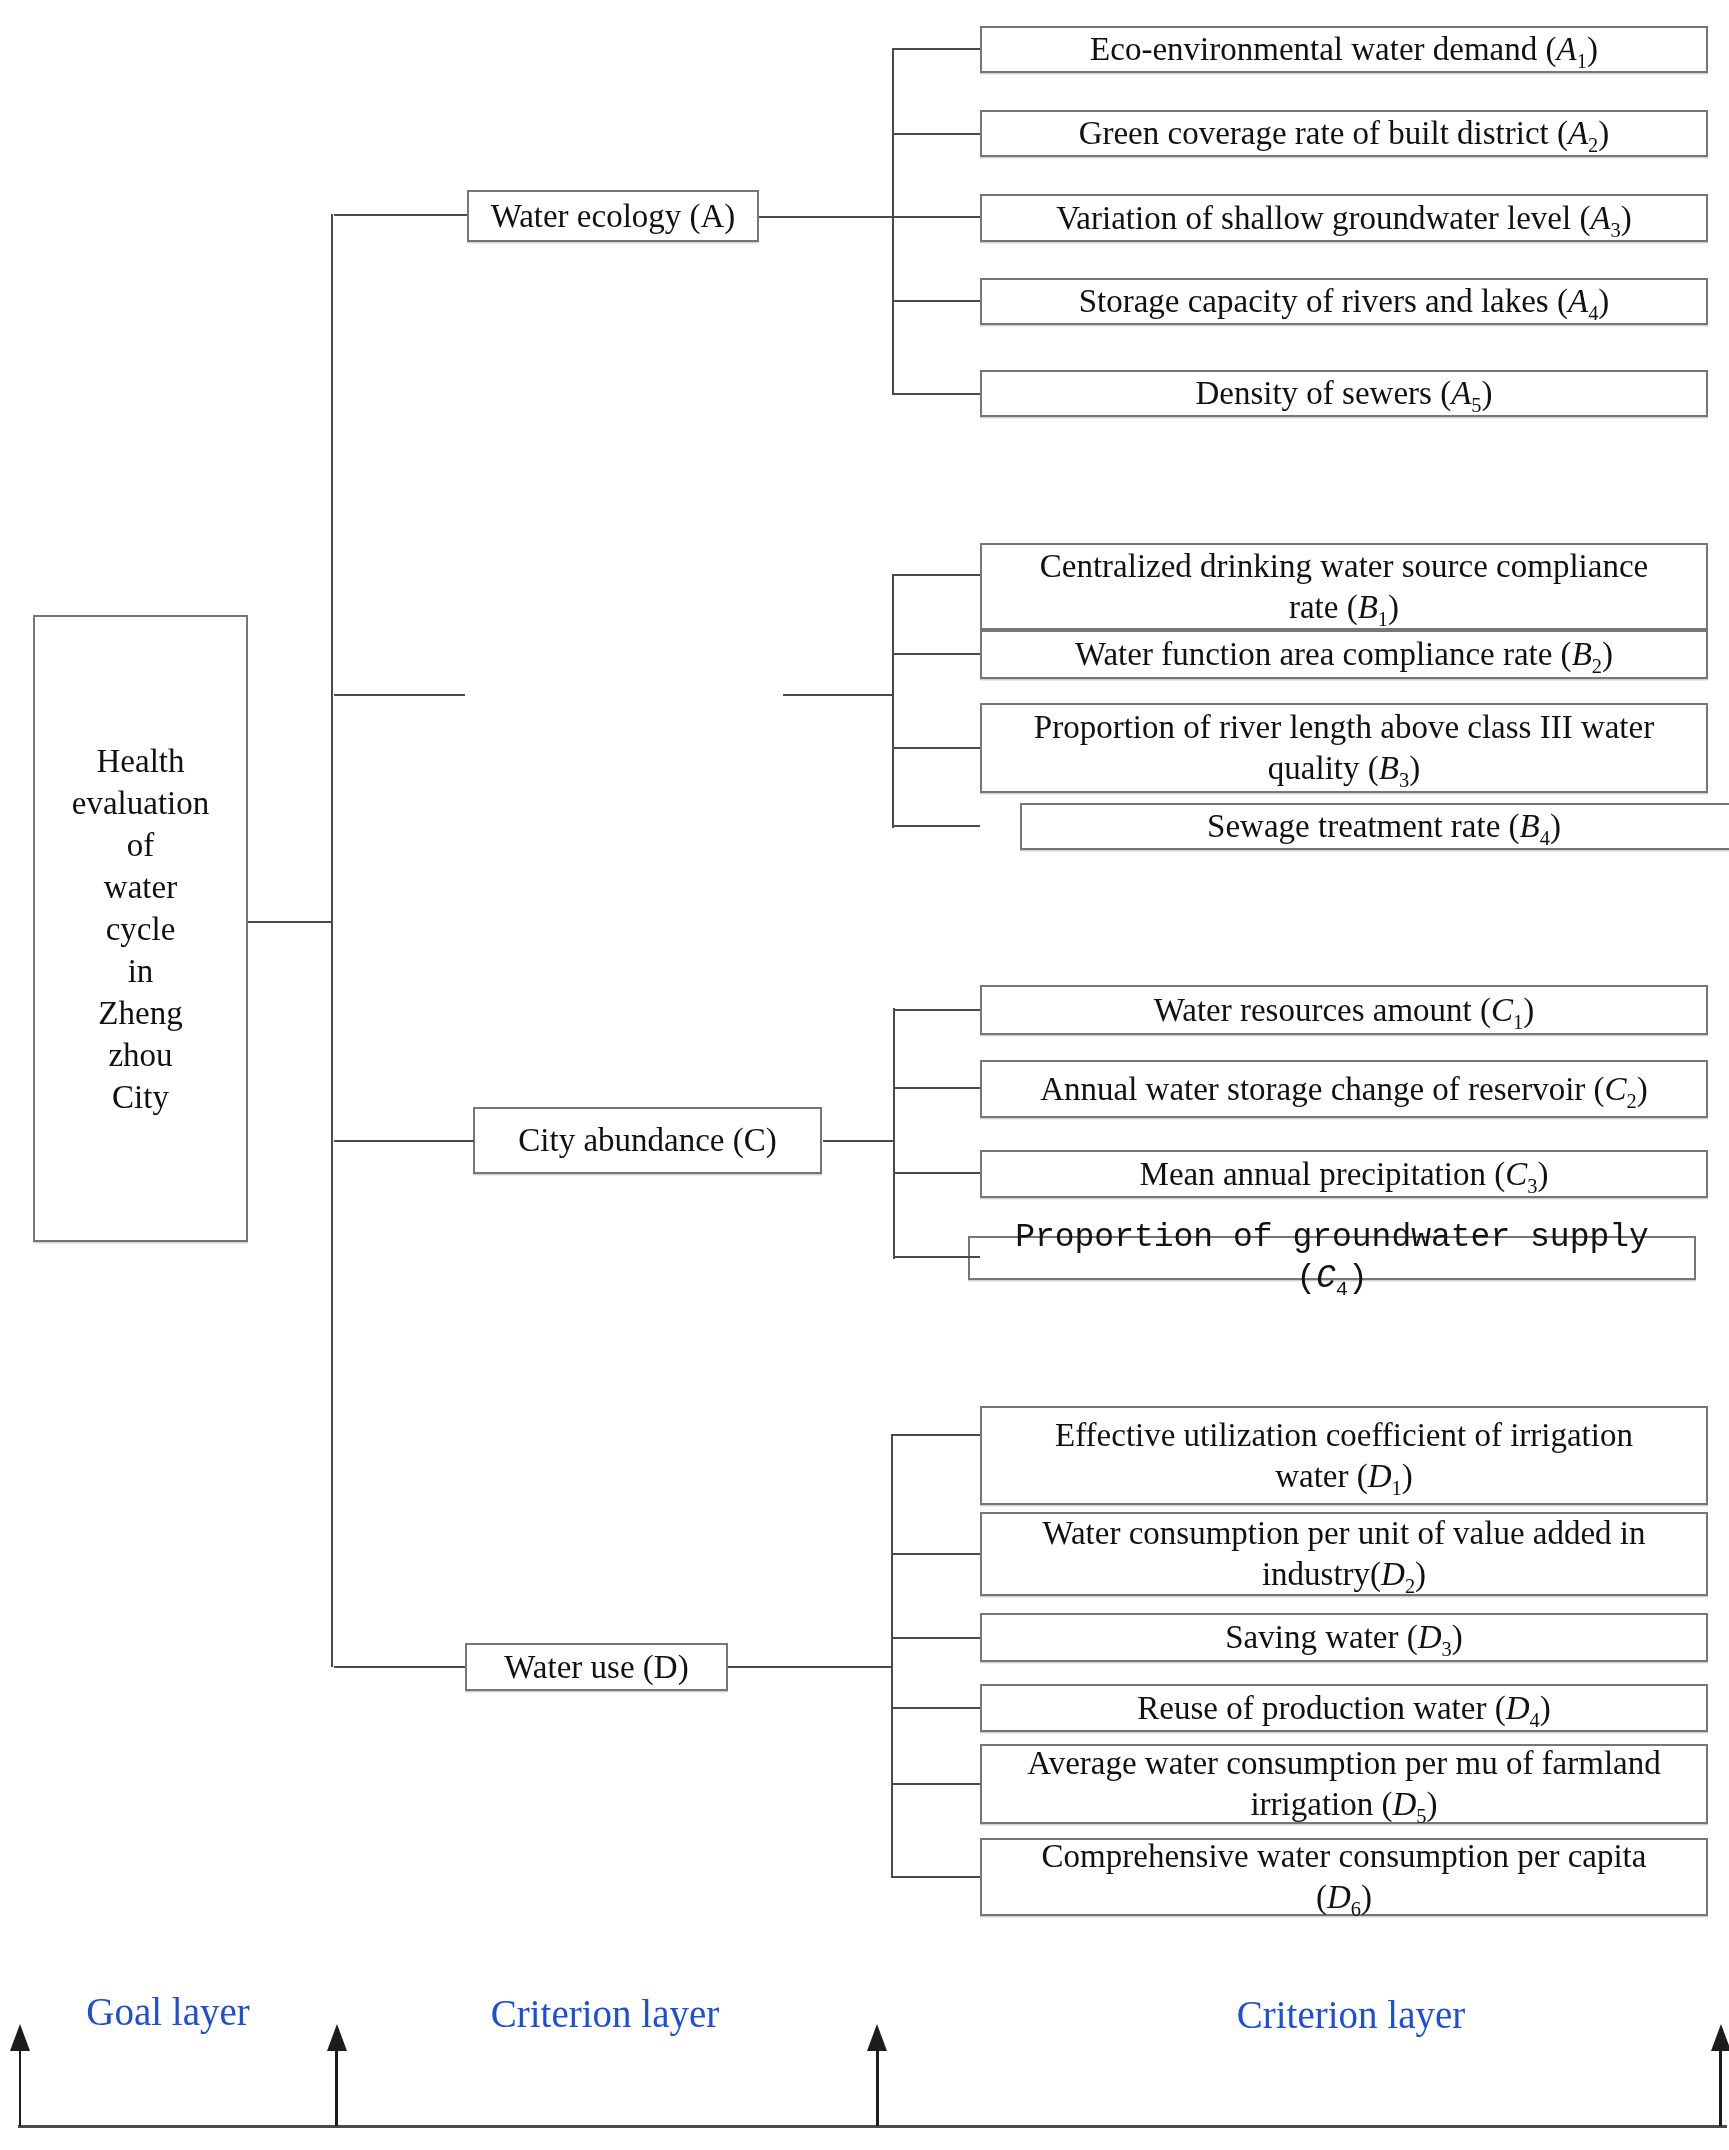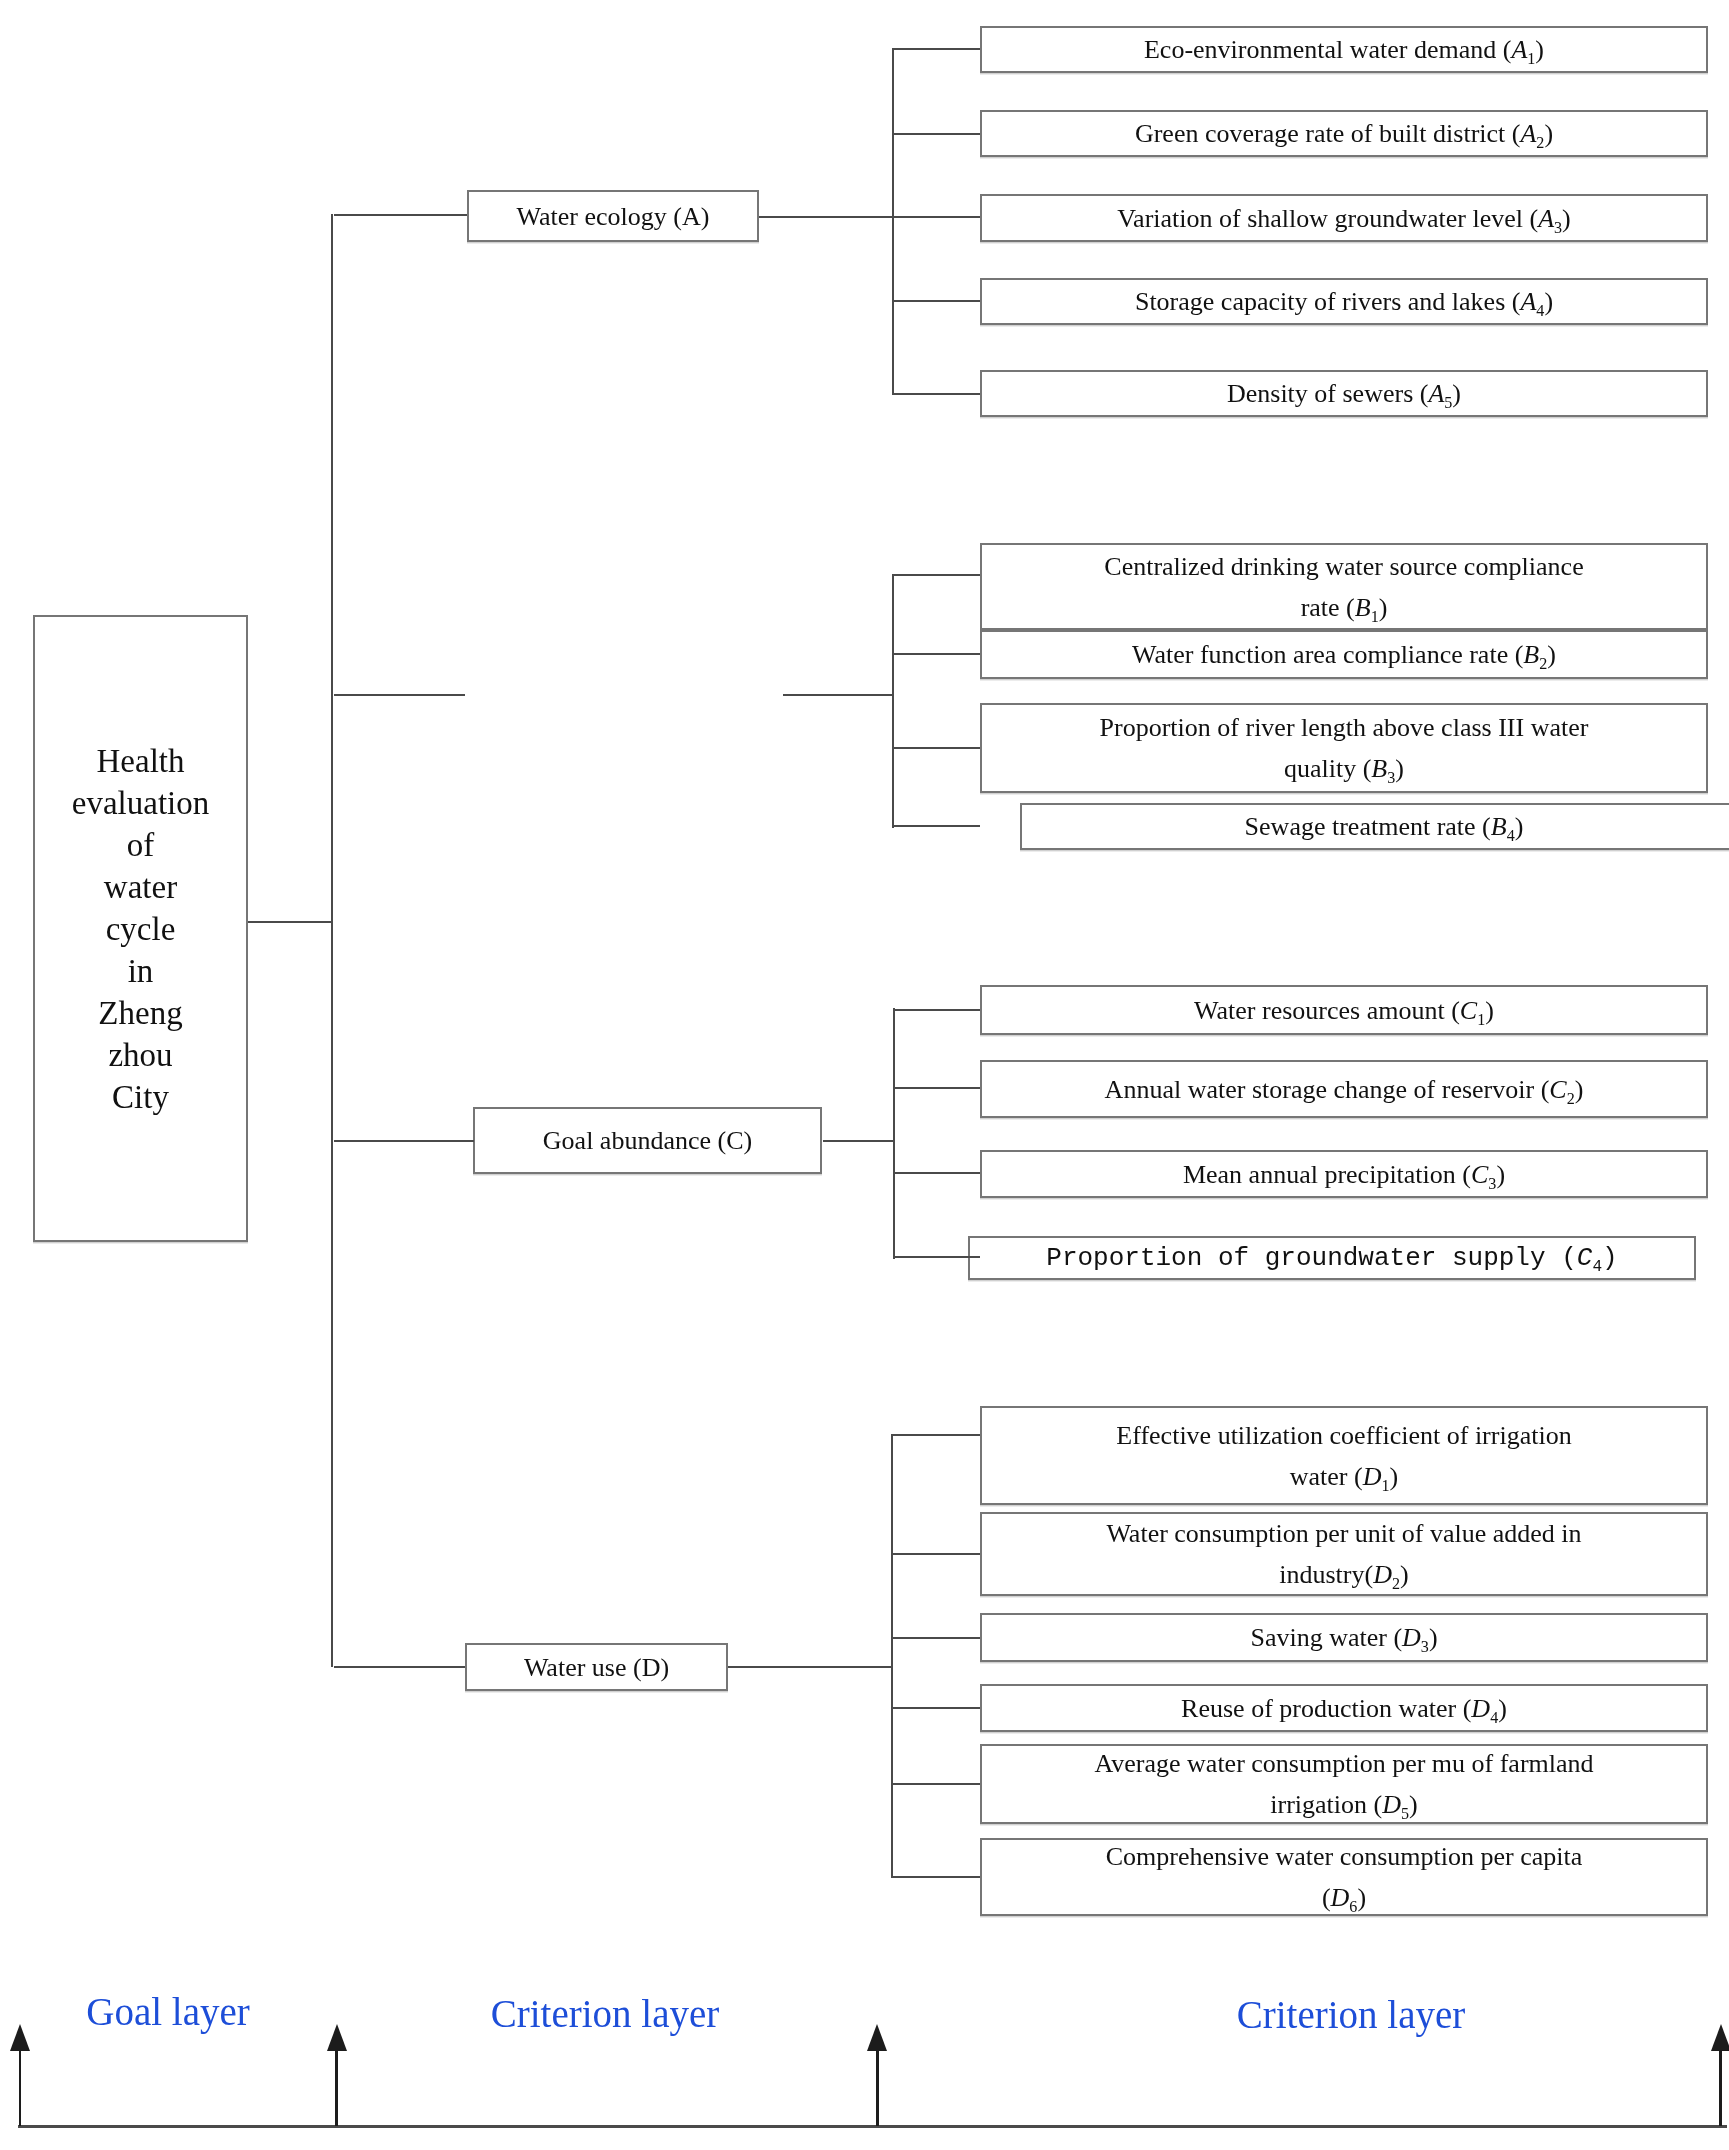--- a/index.html
+++ b/index.html
@@ -4,21 +4,21 @@
 <style>
   html,body { margin:0; padding:0; background:#ffffff; }
   .canvas {
     position:relative; width:1730px; height:2151px; background:#ffffff;
     font-family:"Liberation Serif","DejaVu Serif",serif; color:#111111;
   }
   .box {
     position:absolute; box-sizing:border-box; background:#ffffff;
     border:2.1px solid #767676;
     display:flex; align-items:center; justify-content:center;
-    text-align:center; font-size:26px; line-height:41px;
+    text-align:center; font-size:33px; line-height:41px;
     box-shadow:0 1.4px 0 rgba(120,120,120,.35);
   }
   .box .lbl { display:block; padding:0 18.5px; }
   .box sub { font-size:0.62em; line-height:0; }
   .goal { font-size:33px; line-height:42px; }
   .hline { position:absolute; height:2.1px; background:#4a4a4a; }
   .vline { position:absolute; width:2.1px; background:#4a4a4a; }
   .baseline { position:absolute; height:2.8px; background:#4a4a4a; }
   .arrow-shaft { position:absolute; width:2.8px; background:#1c1c1c; }
   .arrow-head {
@@ -37,21 +37,21 @@
 <div class="canvas">
 
   <div class="box goal" style="left:33px;top:615px;width:215px;height:627px;">
     <span class="lbl">Health<br>evaluation<br>of<br>water<br>cycle<br>in<br>Zheng<br>zhou<br>City</span>
   </div>
 
   <div class="box" style="left:467px;top:190px;width:292px;height:52px;">
     <span class="lbl" style="white-space:nowrap;">Water ecology (A)</span>
   </div>
   <div class="box" style="left:473px;top:1107px;width:349px;height:67px;">
-    <span class="lbl" style="white-space:nowrap;">Goal abundance (C)</span>
+    <span class="lbl" style="white-space:nowrap;">City abundance (C)</span>
   </div>
   <div class="box" style="left:465px;top:1643px;width:263px;height:48px;">
     <span class="lbl" style="white-space:nowrap;">Water use (D)</span>
   </div>
 
   <div class="box" style="left:980px;top:25.6px;width:728px;height:47px;">
     <span class="lbl">Eco-environmental water demand (<i>A</i><sub>1</sub>)</span>
     </div>
   <div class="box" style="left:980px;top:110px;width:728px;height:47px;">
     <span class="lbl">Green coverage rate of built district (<i>A</i><sub>2</sub>)</span>

